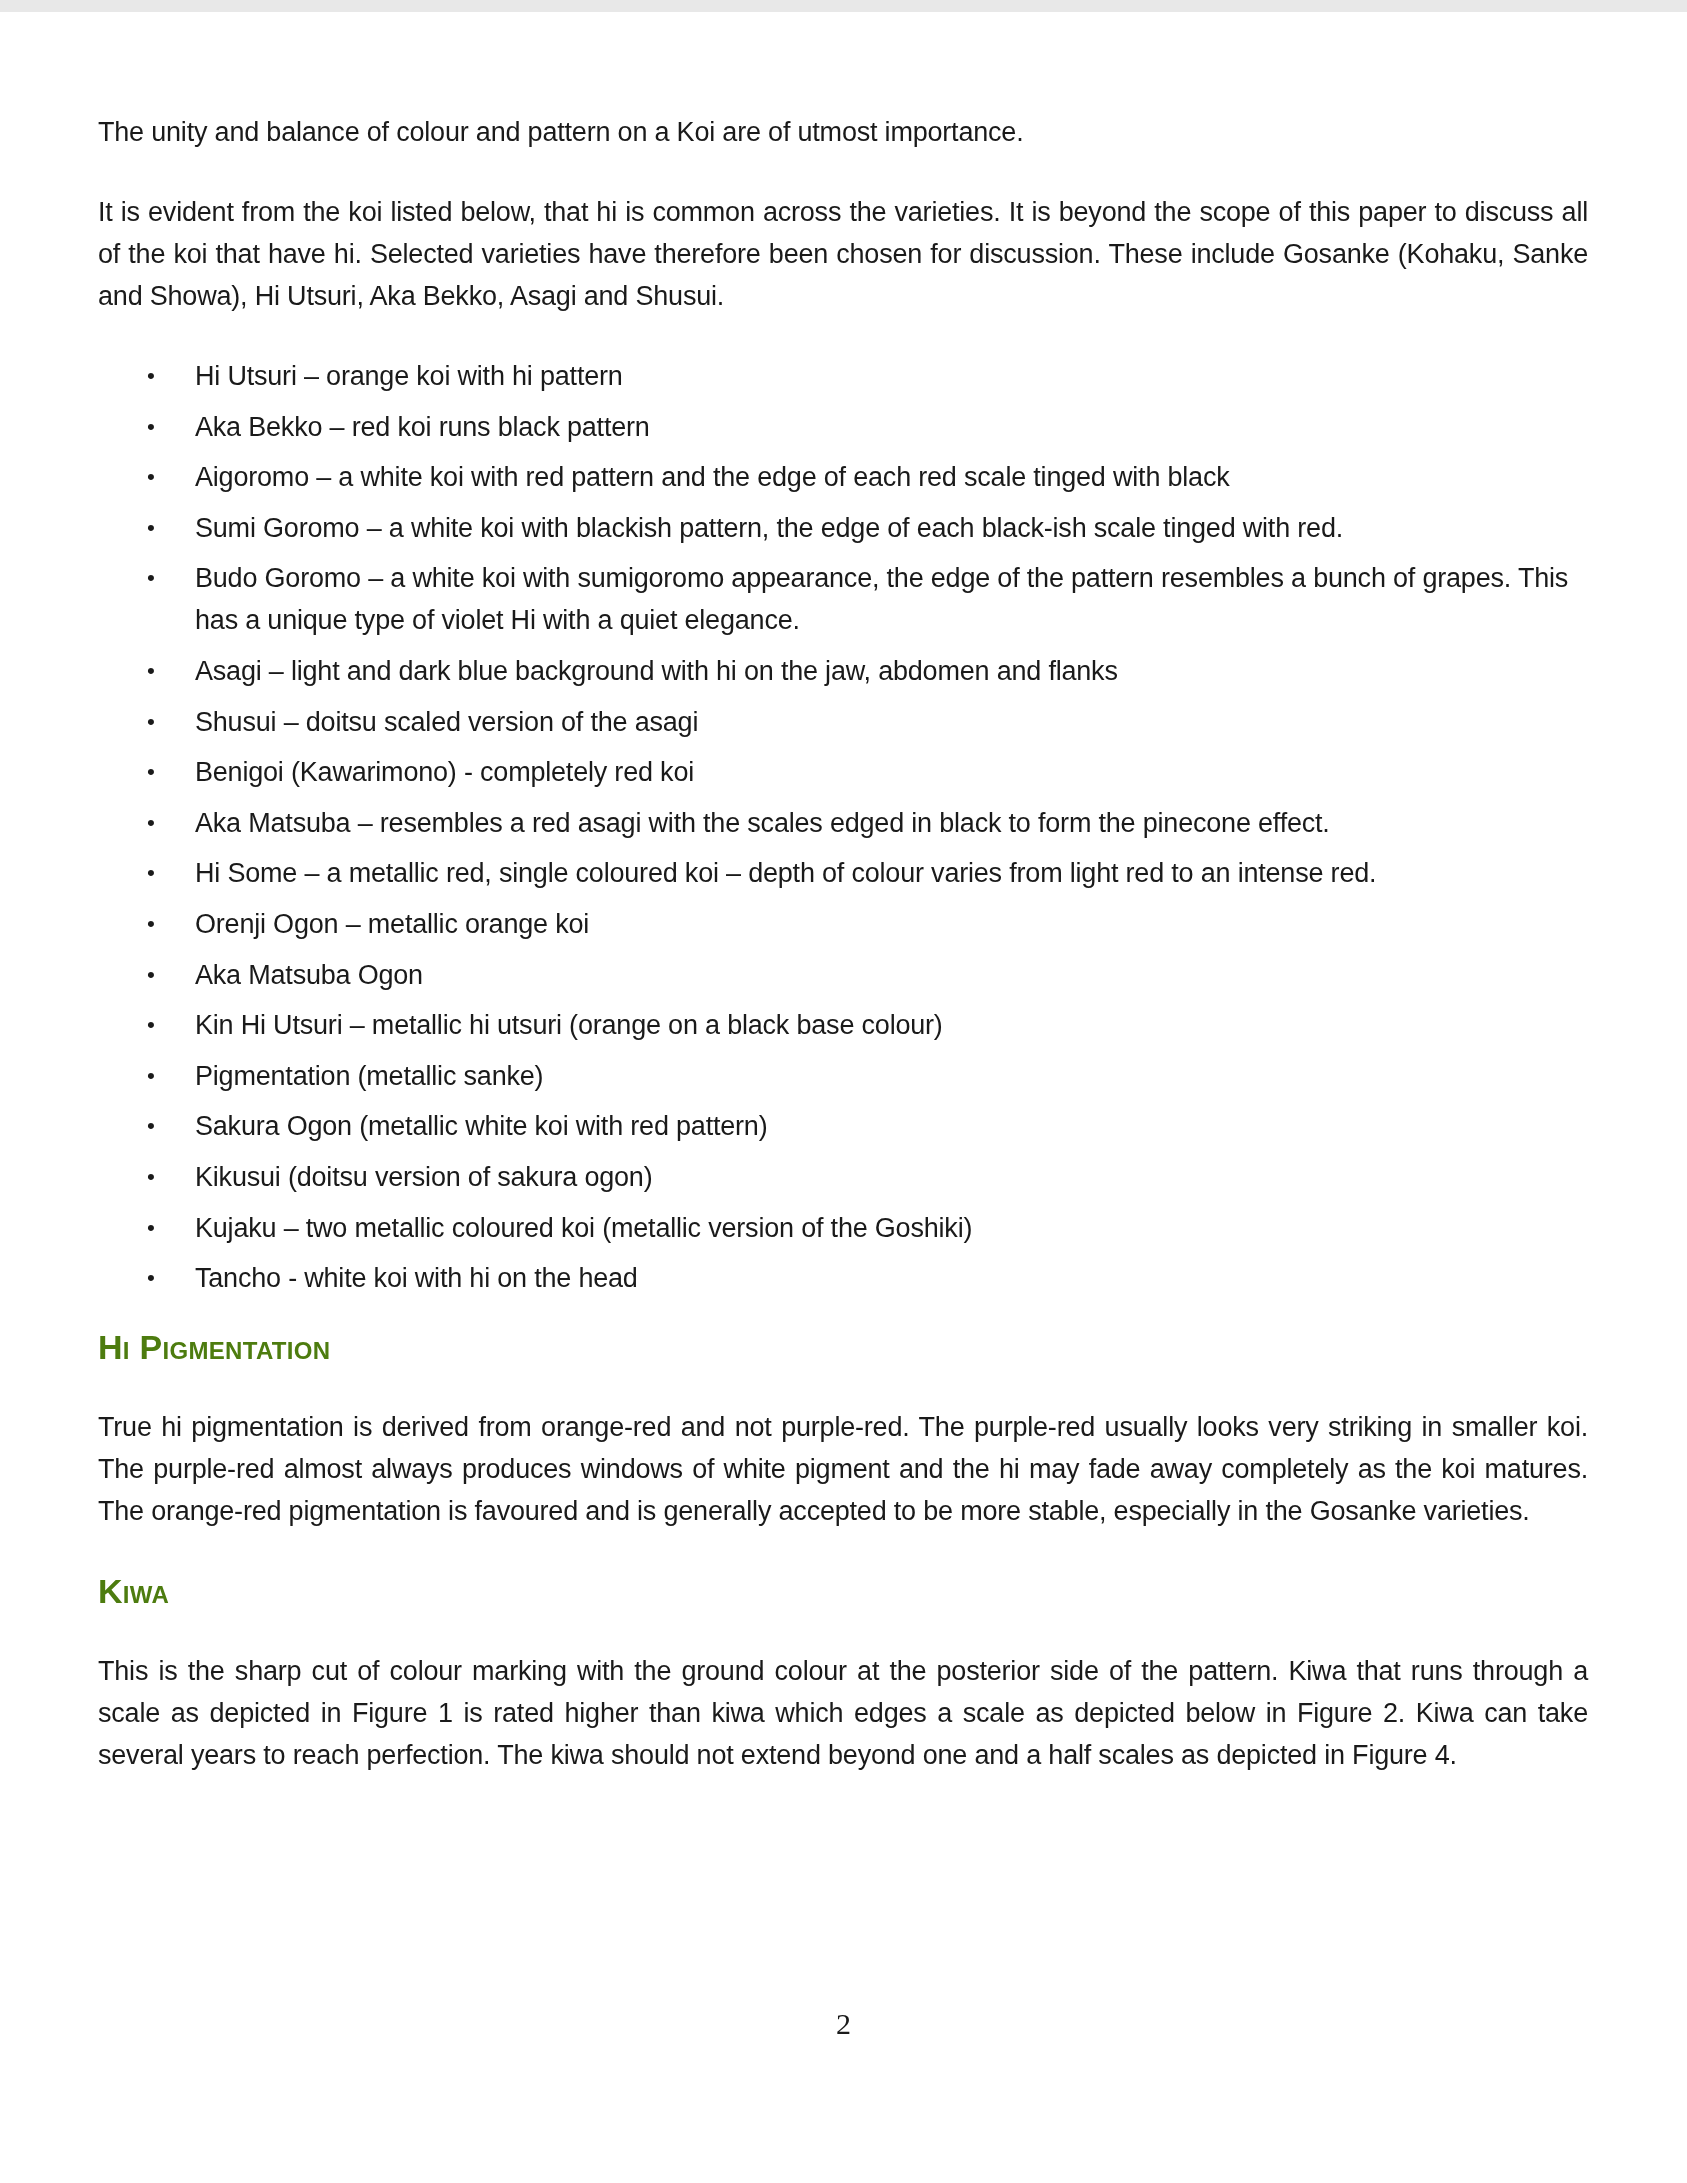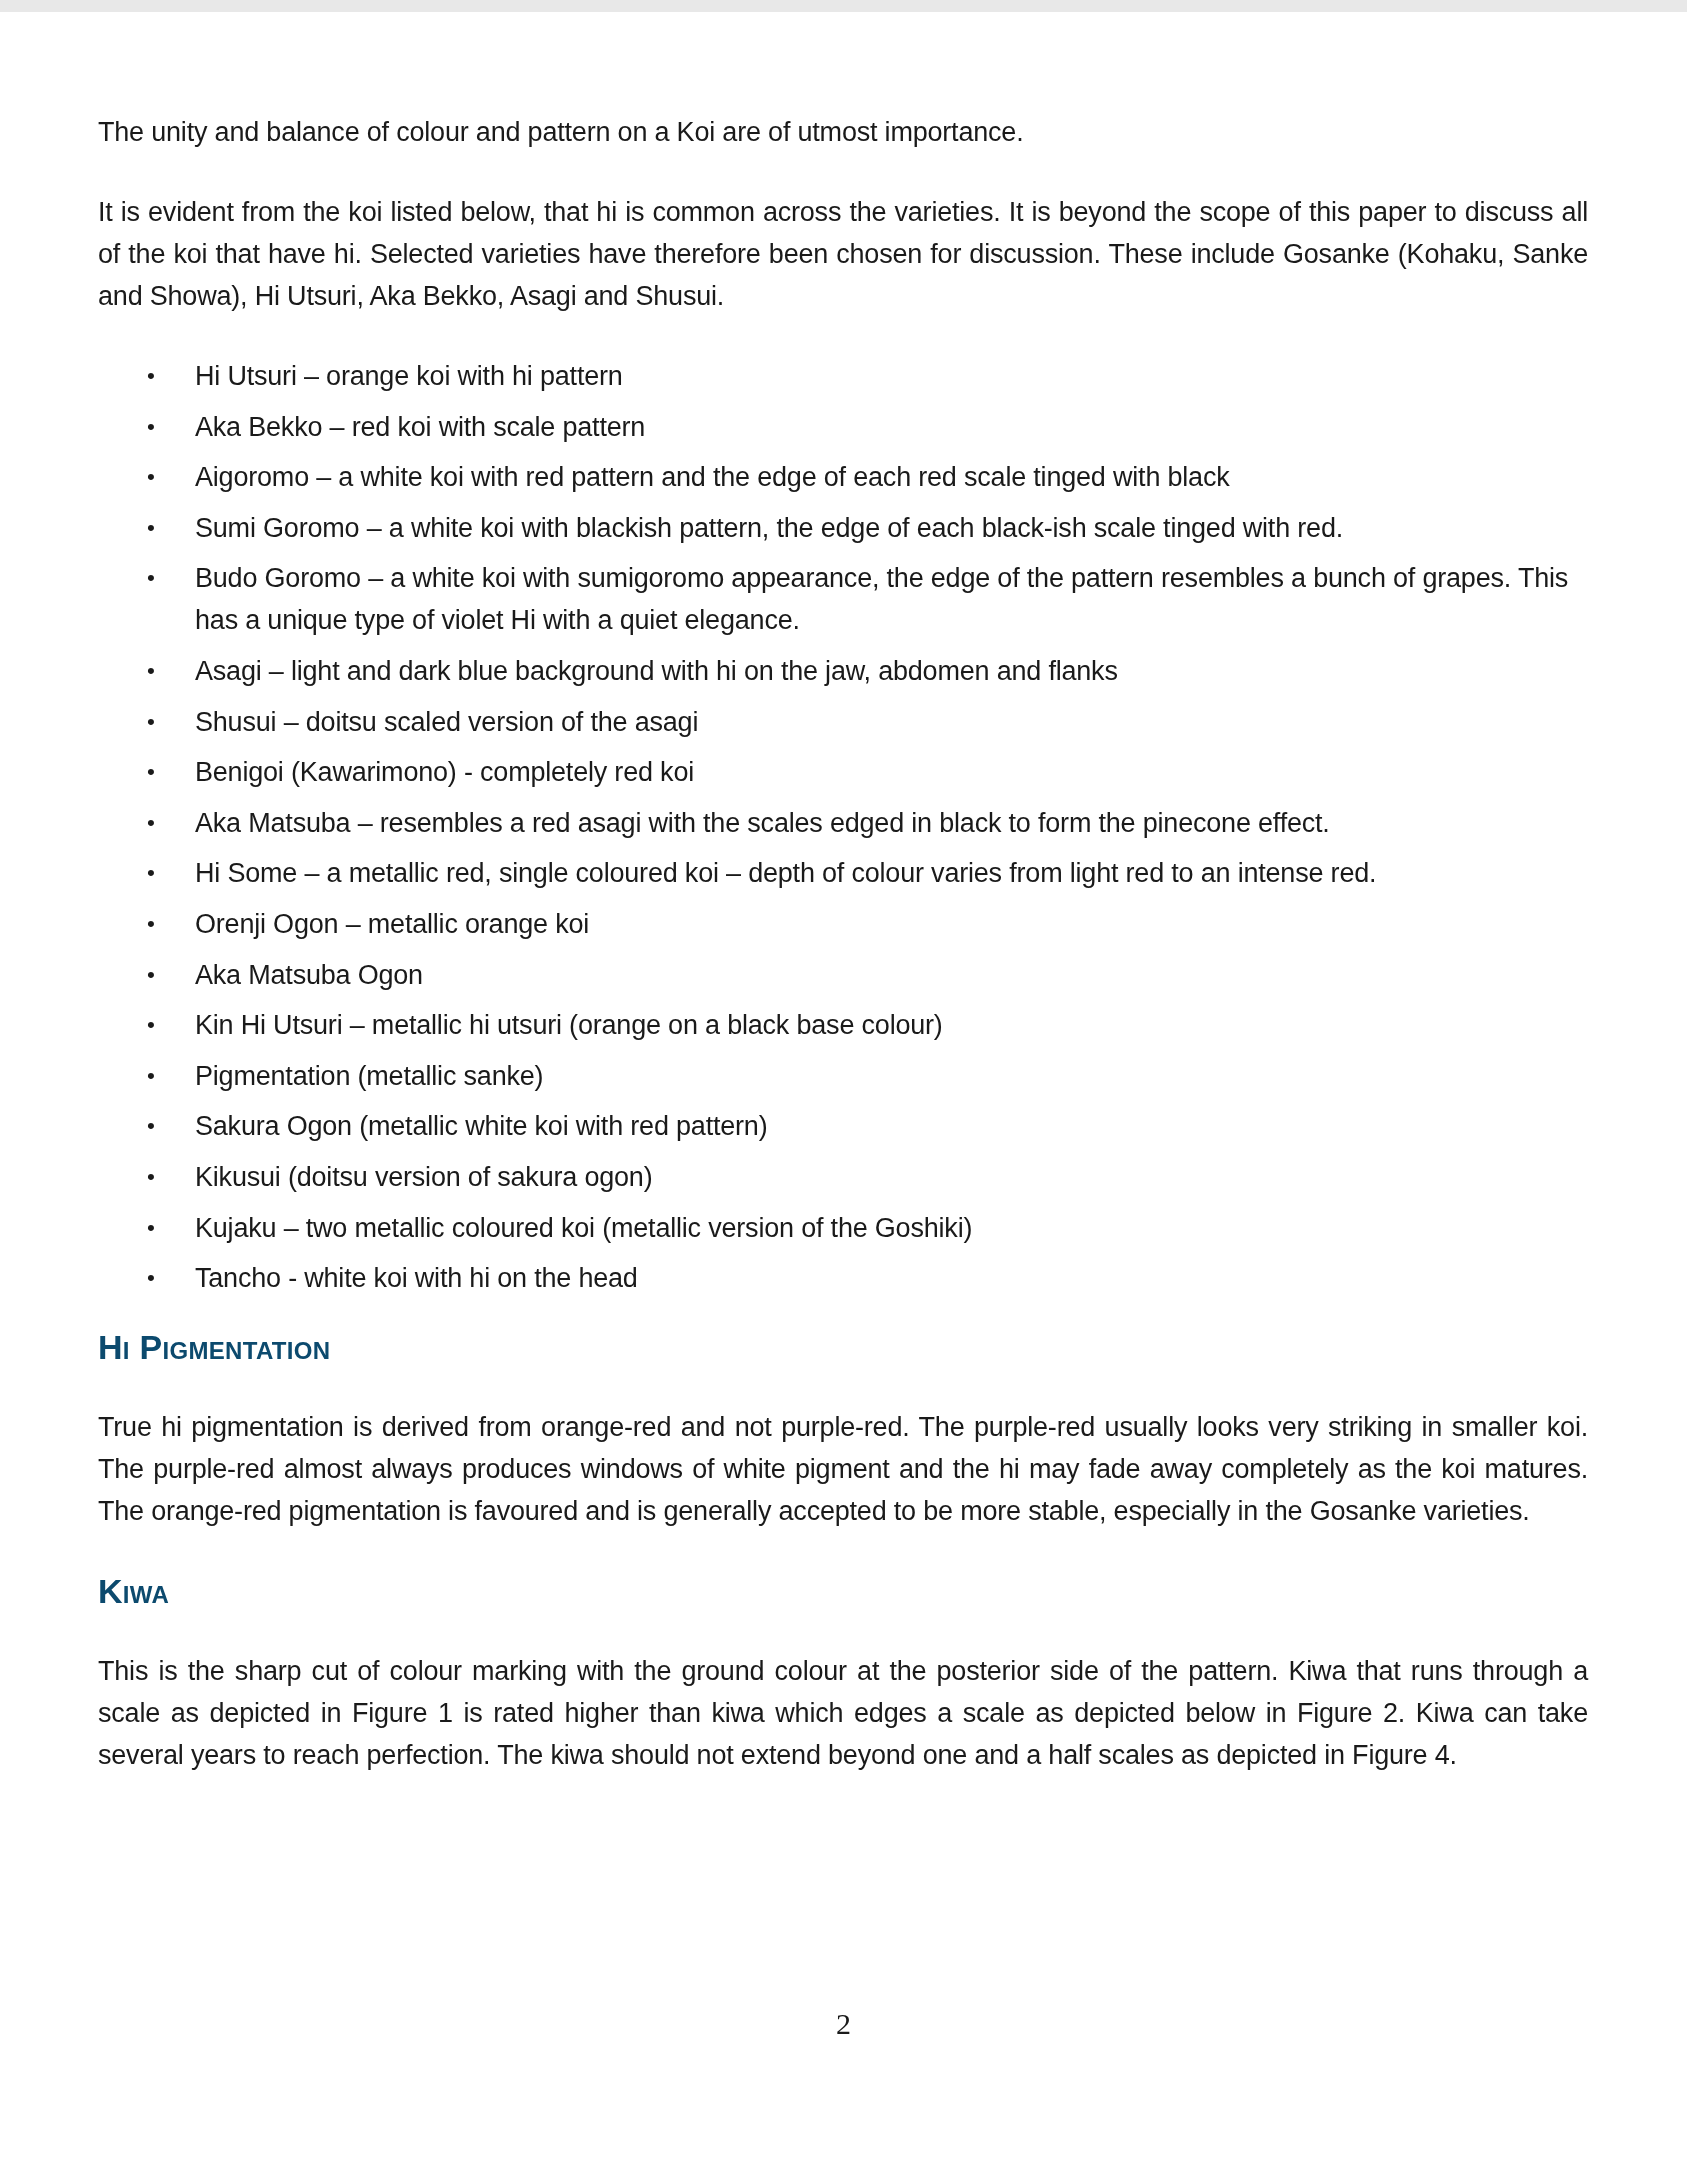--- a/index.html
+++ b/index.html
@@ -43,21 +43,21 @@
     flex: 0 0 48px;
     width: 48px;
     font-size: 22.5px;
     line-height: 42px;
     color: #1a1a1a;
   }
   ul.koi-list .li-text { flex: 1 1 auto; }
   h2.section {
     font-variant: small-caps;
     font-weight: bold;
-    color: #0c4a6e;
+    color: #4d7c0f;
     font-size: 34px;
     line-height: 42px;
     letter-spacing: 0.3px;
     margin: 16.5px 0 38px 0;
   }
   .page-number {
     position: absolute;
     top: 1995px;
     left: 0;
     width: 100%;
@@ -76,21 +76,21 @@
     <p class="body">The unity and balance of colour and pattern on a Koi are of utmost importance.</p>
     <p class="body">It is evident from the koi listed below, that hi is common across the varieties. It is beyond the scope of this paper to discuss all of the koi that have hi. Selected varieties have therefore been chosen for discussion. These include Gosanke (Kohaku, Sanke and Showa), Hi Utsuri, Aka Bekko, Asagi and Shusui.</p>
 
     <ul class="koi-list">
       <li>
           <span class="bullet">•</span>
           <span class="li-text">Hi Utsuri – orange koi with hi pattern</span>
         </li>
       <li>
           <span class="bullet">•</span>
-          <span class="li-text">Aka Bekko – red koi with scale pattern</span>
+          <span class="li-text">Aka Bekko – red koi runs black pattern</span>
         </li>
       <li>
           <span class="bullet">•</span>
           <span class="li-text">Aigoromo – a white koi with red pattern and the edge of each red scale tinged with black</span>
         </li>
       <li>
           <span class="bullet">•</span>
           <span class="li-text">Sumi Goromo – a white koi with blackish pattern, the edge of each black-ish scale tinged with red.</span>
         </li>
       <li>

